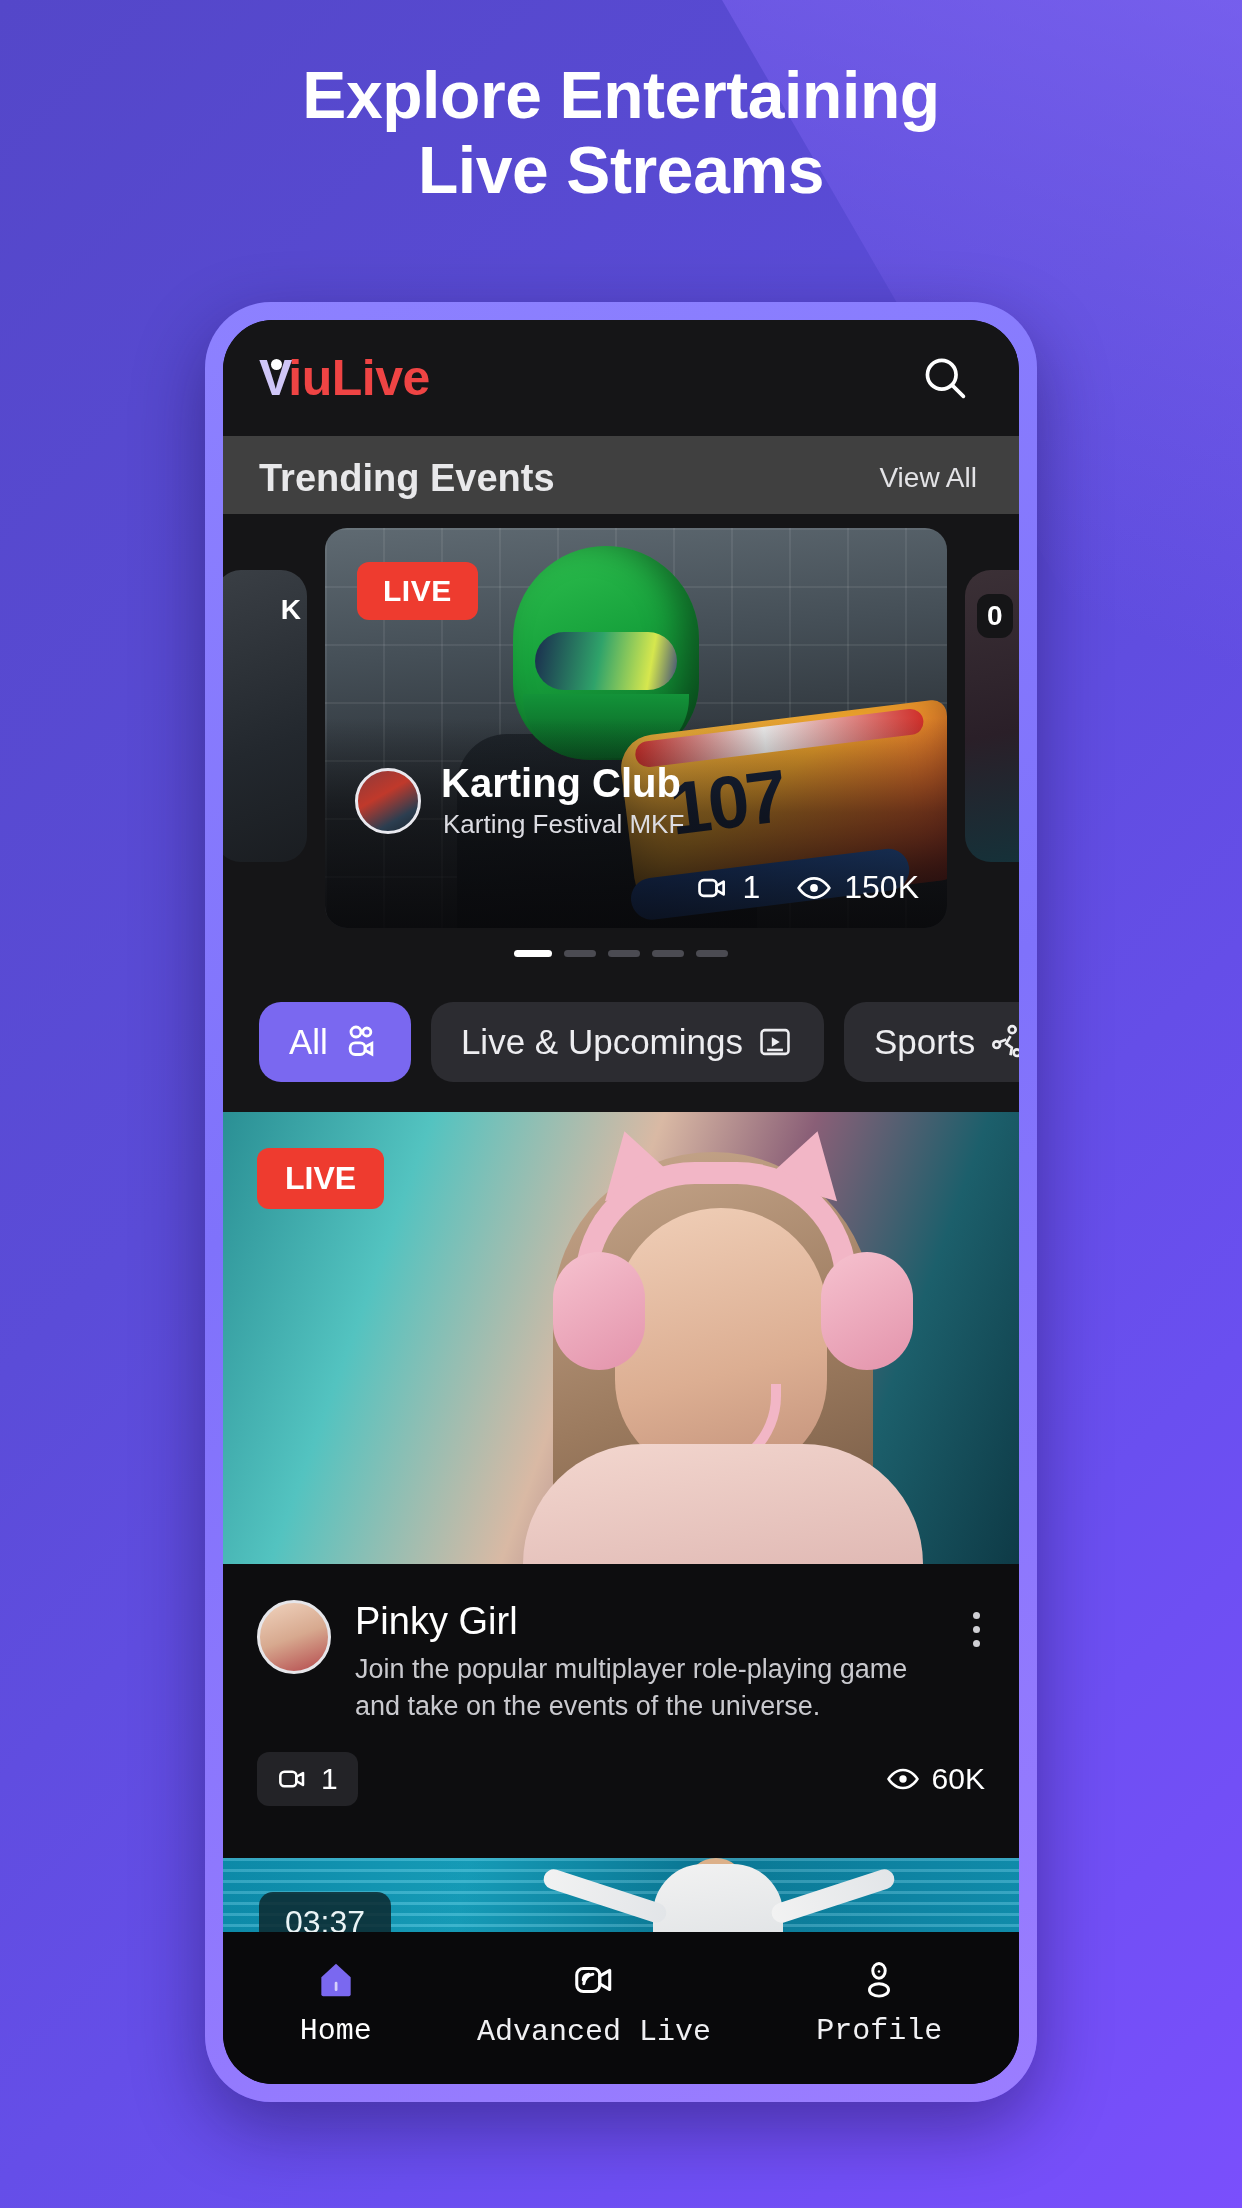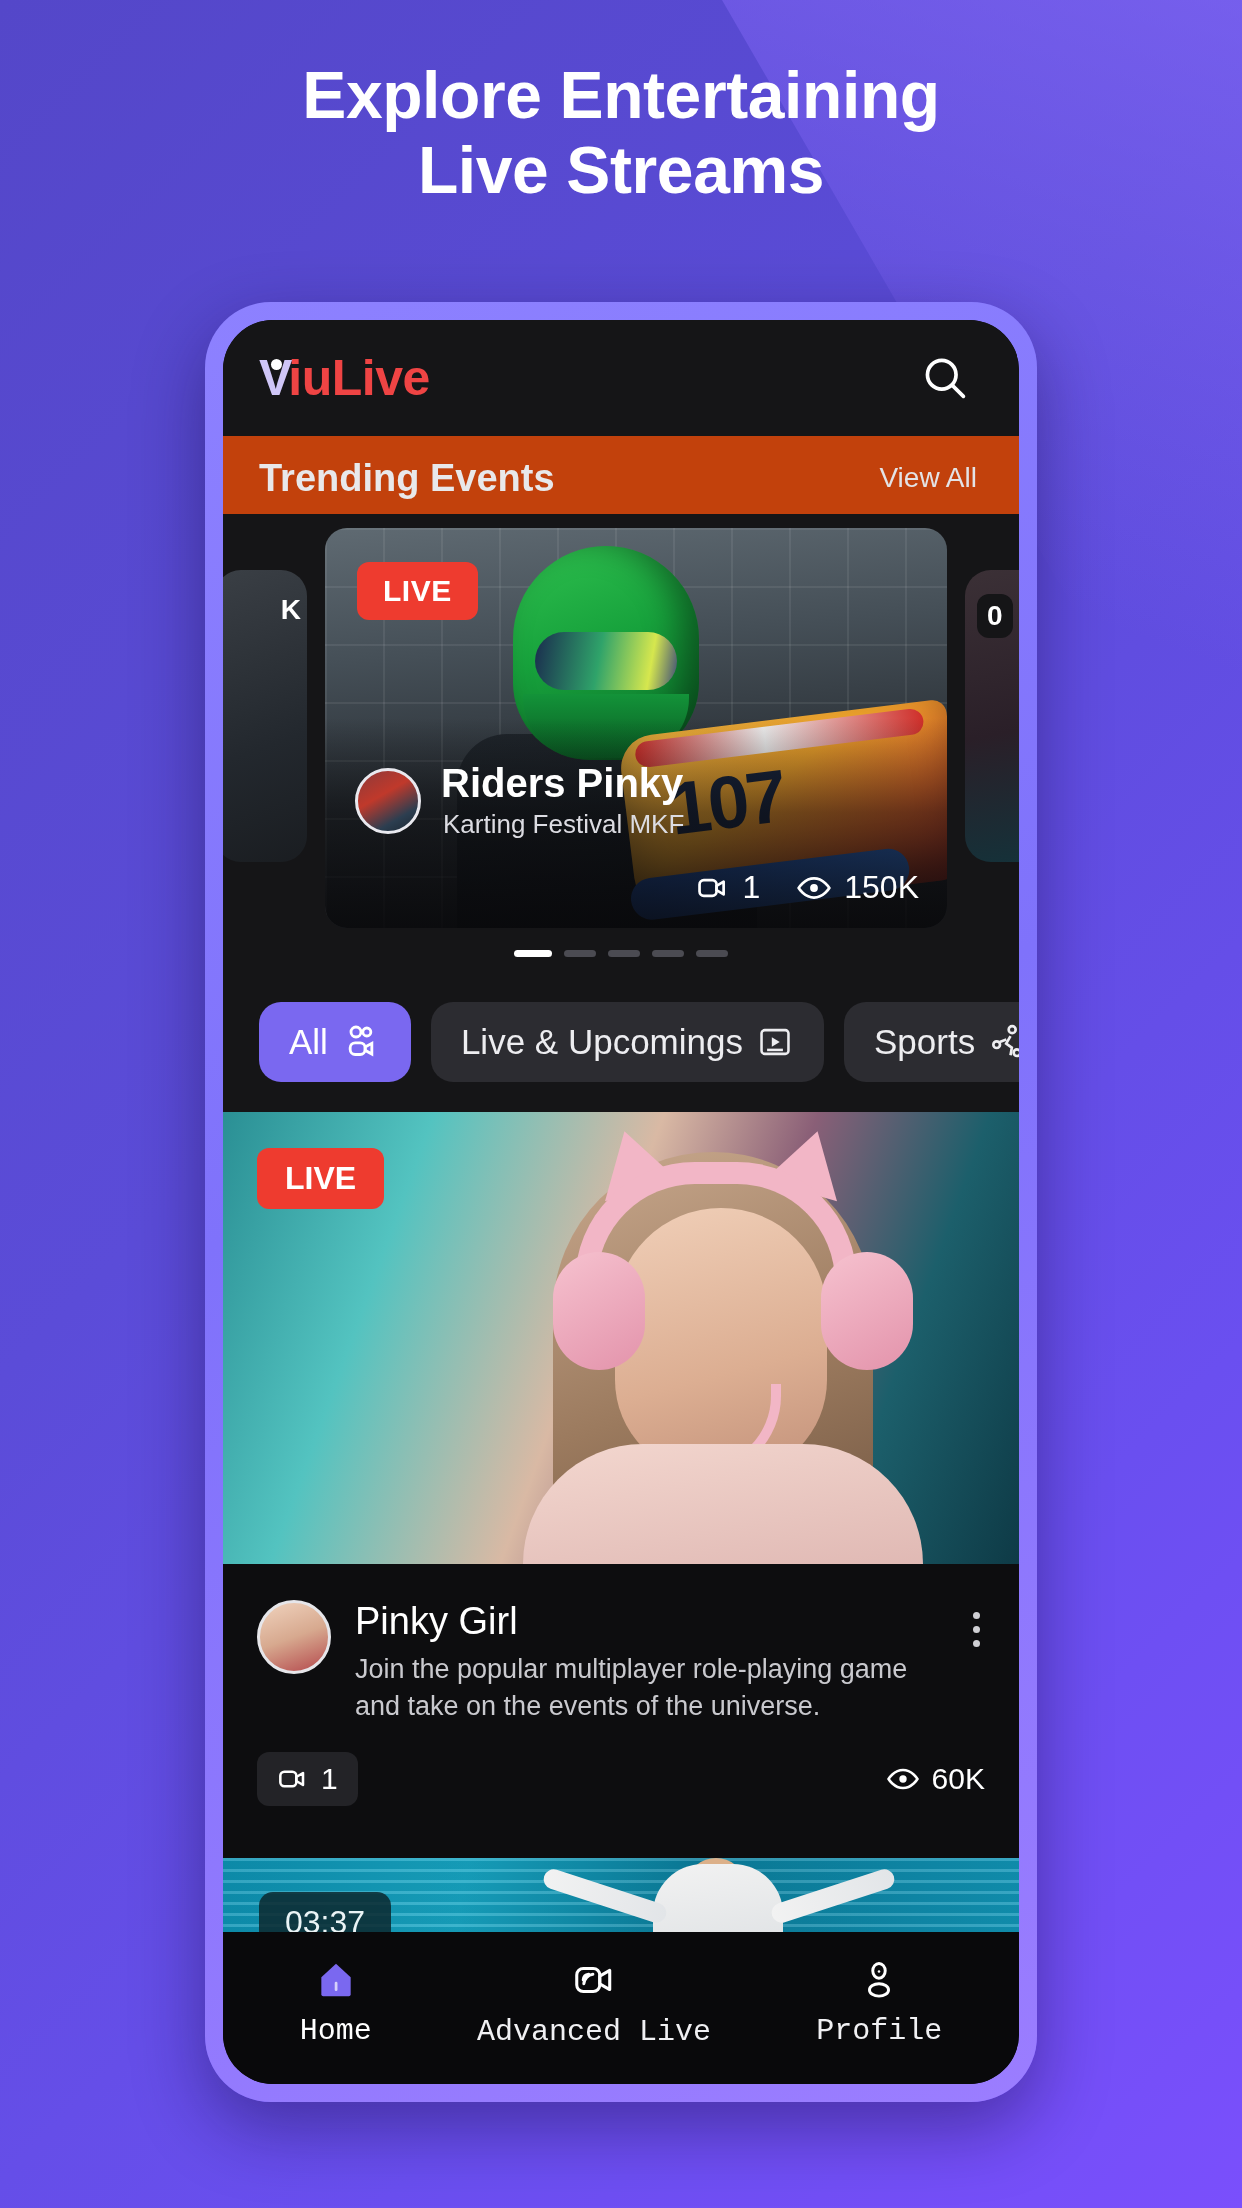--- a/index.html
+++ b/index.html
@@ -55,21 +55,21 @@
   }
   .logo-dot {
     position:absolute; width:11px; height:11px; border-radius:50%;
     background:#fff; top:6px; right:10px;
   }
   .logo-rest { font-size:50px; font-weight:700; color:#ef4444; line-height:1; letter-spacing:-.5px;}
   #search-btn { width:64px; height:64px; display:flex; align-items:center; justify-content:center; }
   
   #section-head {
     display:flex; align-items:center; justify-content:space-between;
-    padding:6px 42px 0 36px; background:#c2410c; height:78px;
+    padding:6px 42px 0 36px; background:#404040; height:78px;
   }
   #section-title { color:#e8e8ea; font-size:38px; font-weight:700; }
   #view-all { color:#e3e3e6; font-size:28px; }
   
   #carousel-wrap { background:#151517; padding:14px 0 0; position:relative; height:462px; }
   #carousel { display:flex; align-items:flex-start; gap:18px; padding-left:0; height:400px; }
   .side-card {
     flex:0 0 auto; width:92px; height:292px; margin-top:42px;
     border-radius:26px; overflow:hidden; position:relative;
   }
@@ -335,21 +335,21 @@
             <div class="kart-stripe"></div>
             <div class="kart-num">107</div>
             <div class="kart-blue"></div>
           </div>
         </div>
         <div id="hero-overlay"></div>
         <div id="live-badge">LIVE</div>
         <div id="hero-info">
           <div id="hero-avatar"></div>
           <div>
-            <div id="hero-name">Riders Pinky</div>
+            <div id="hero-name">Karting Club</div>
             <div id="hero-sub">Karting Festival MKF</div>
           </div>
         </div>
         <div id="hero-stats">
           <span class="stat">
             <svg width="34" height="34" viewBox="0 0 24 24" fill="none" stroke="#fff" stroke-width="1.9" stroke-linejoin="round">
               <rect x="2.5" y="6.5" width="12" height="11" rx="3"></rect>
                   <path d="M14.5 10.5l5-3v9l-5-3z"></path>
             </svg>
             <span>1</span>

